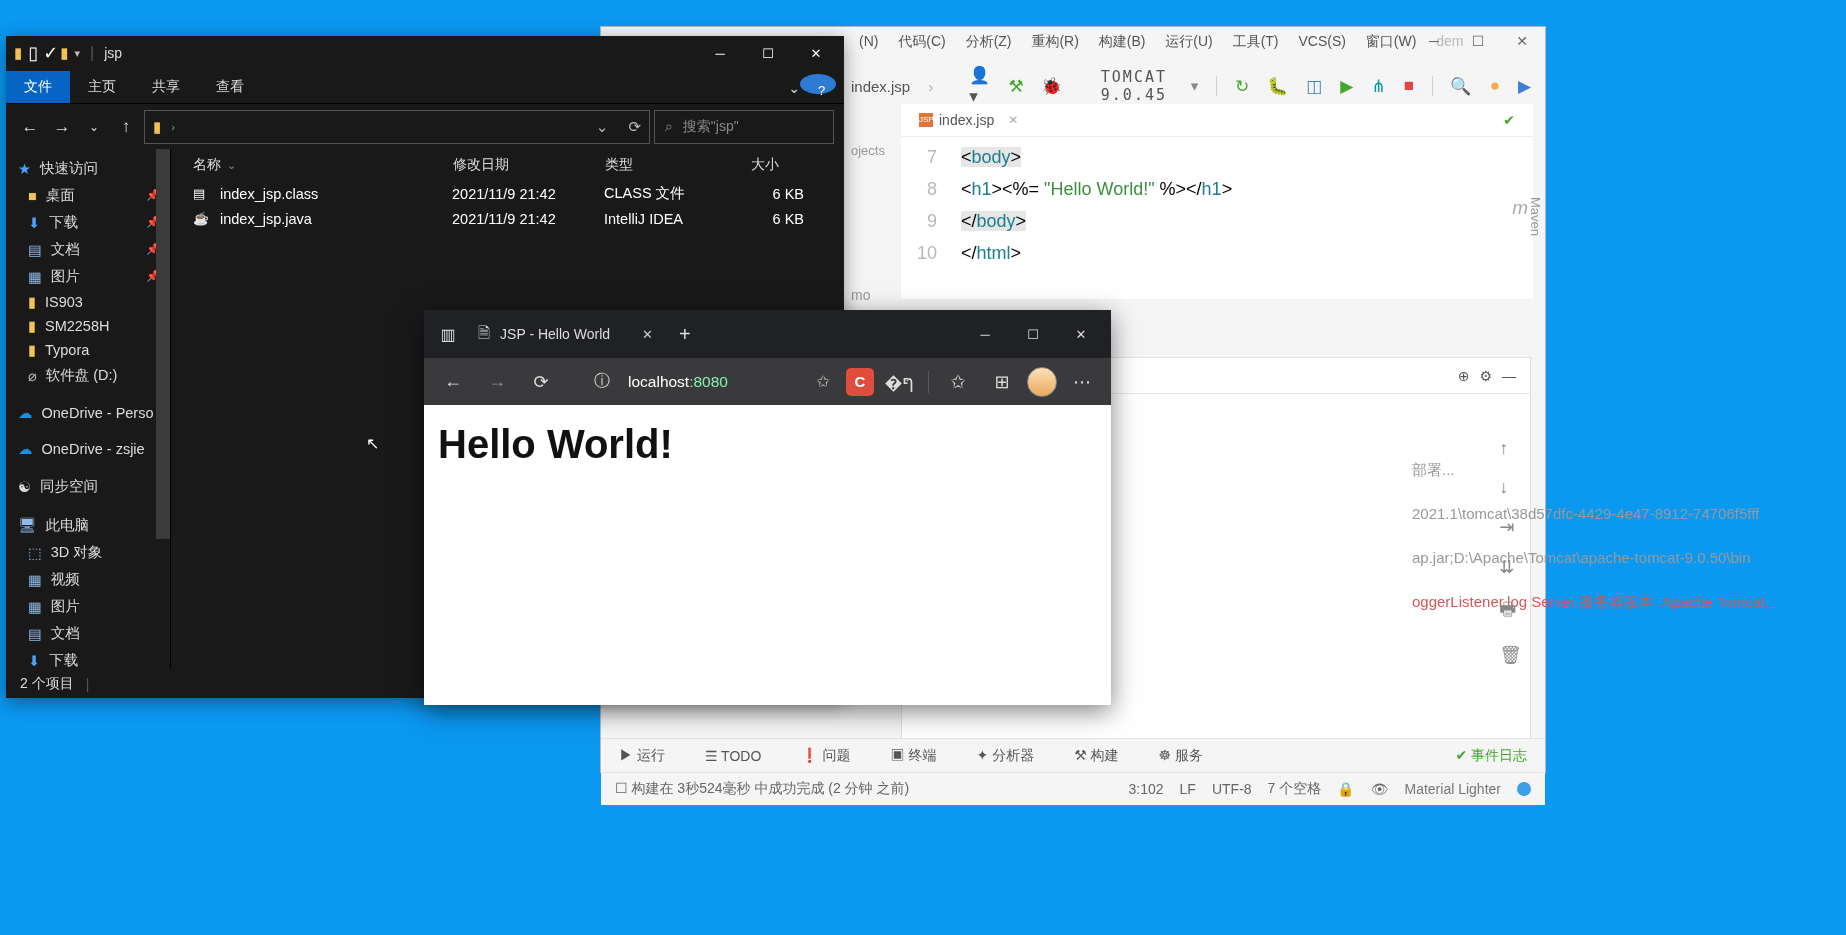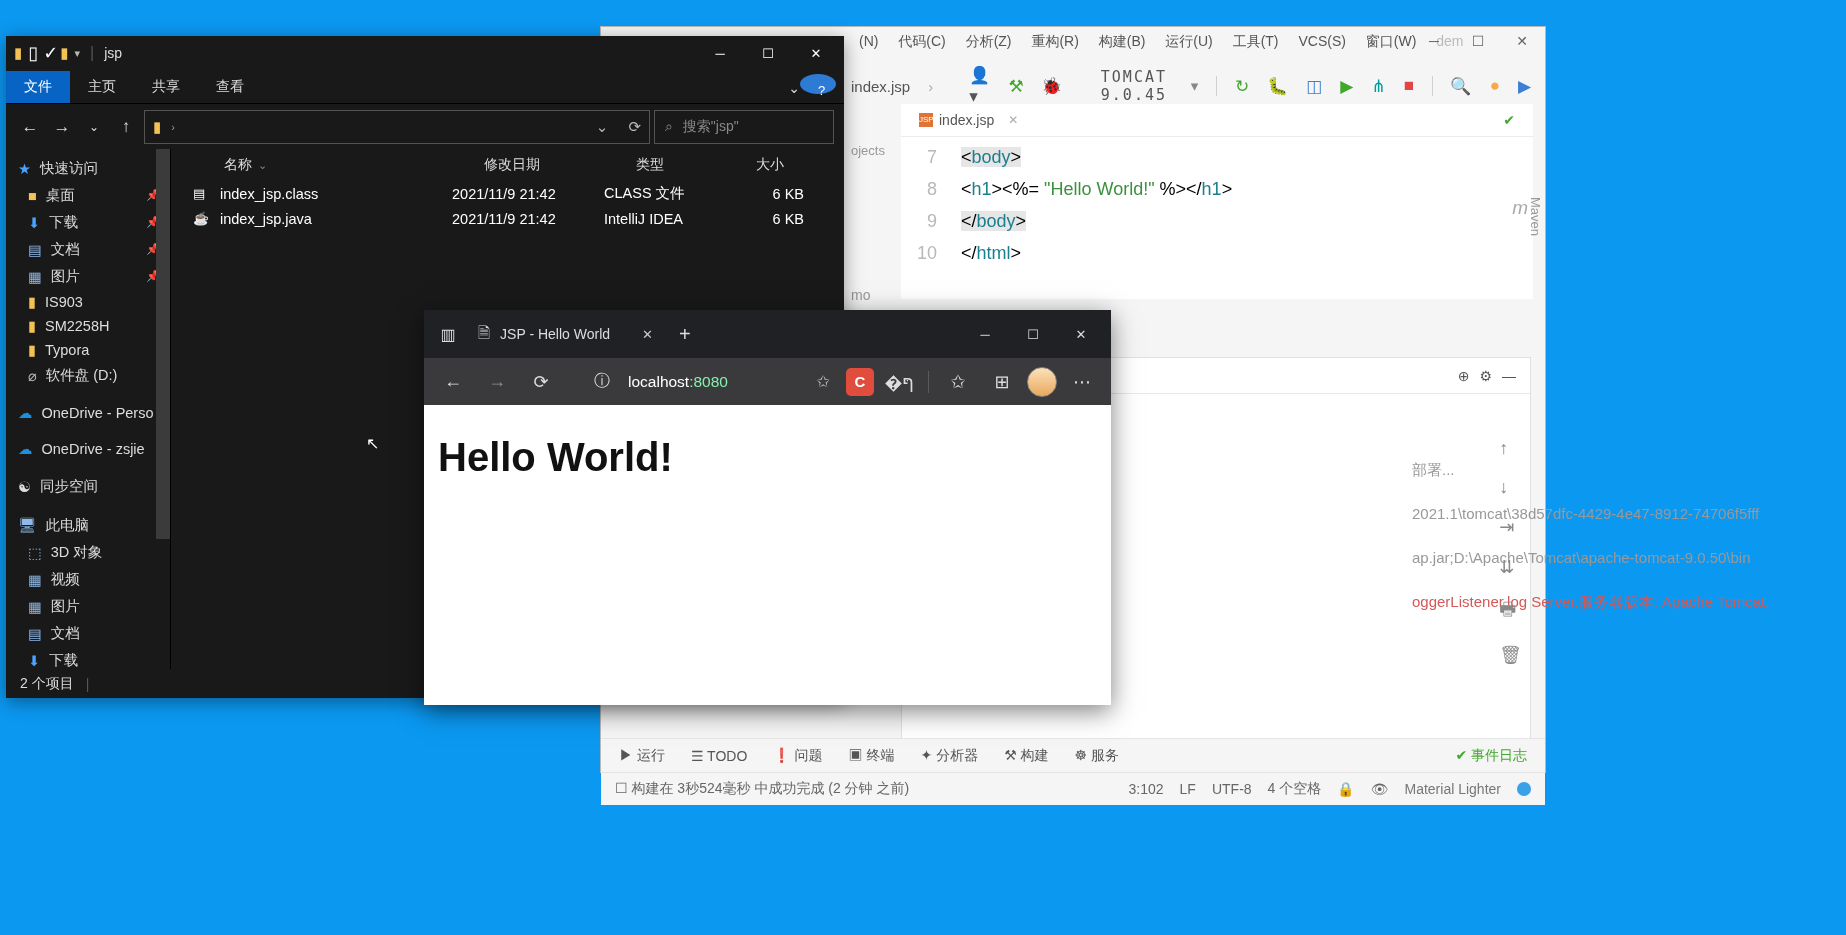--- a/index.html
+++ b/index.html
@@ -32,21 +32,21 @@
 .ide .mvn::before{ content:"m"; font-style:italic; font-size:19px; display:block; color:#aaa; writing-mode:horizontal-tb;}
 
 .ide-runpanel{ position:absolute; left:300px; right:14px; top:330px; bottom:8px; background:#fff; border:1px solid #e0e0e0;}
 .ide-runpanel .rtop{ height:36px; border-bottom:1px solid #e8e8e8; display:flex; align-items:center; gap:10px; padding:0 14px; font-size:14px; color:#555;}
 .ide-runpanel .tabs{ height:36px; display:flex; gap:28px; padding:8px 500px 0 0; justify-content:flex-end; font-size:14px; color:#555;}
 .ide-runpanel .tabs span.tx{ color:#aaa; margin-left:6px;}
 .ide-runpanel .log{ font-family:"JetBrains Mono",monospace; font-size:15px; color:#999; padding:18px 0 0 510px; line-height:44px; white-space:pre;}
 .ide-runpanel .log .err{ color:#d45858;}
 .ide-runpanel .side-ico{ position:absolute; right:8px; top:80px; display:flex; flex-direction:column; gap:18px; color:#888; font-size:18px;}
 .ide-statusbars{ position:absolute; left:601px; bottom:130px; right:301px; }
-.ide-status1{ height:34px; background:#f5f5f5; border-top:1px solid #e4e4e4; display:flex; align-items:center; font-size:14px; padding:0 18px; gap:26px; color:#555;}
+.ide-status1{ height:34px; background:#f5f5f5; border-top:1px solid #e4e4e4; display:flex; align-items:center; font-size:14px; padding:0 18px; gap:40px; color:#555;}
 .ide-status2{ height:33px; background:#f5f5f5; border-top:1px solid #e4e4e4; display:flex; align-items:center; justify-content:space-between; font-size:14px; padding:0 14px; color:#666;}
 .ide-status2 .rgt{ display:flex; gap:16px; align-items:center;}
 .material{ color:#777;}
 .circle{ width:14px; height:14px; border-radius:50%; background:#3aa0e8; display:inline-block;}
 
 
 .fe{ position:absolute; left:6px; top:36px; width:838px; height:662px; background:#191919; color:#ddd; box-shadow:0 4px 18px rgba(0,0,0,.4);}
 .fe-title{ height:34px; background:#191919; display:flex; align-items:center; padding:0 4px 0 8px;}
 .fe-title .folder-ic{ color:#f3c255; font-size:15px; margin-right:4px;}
 .fe-title .qad{ color:#fff; font-size:18px; margin:0 2px;}
@@ -72,21 +72,21 @@
 .fe-side{ width:165px; border-right:1px solid #000; overflow:hidden; font-size:14.5px; padding-top:6px; position:relative;}
 .fe-side .item{ display:flex; align-items:center; gap:9px; padding:4px 0 4px 22px; white-space:nowrap;}
 .fe-side .item.top{ padding-left:12px;}
 .fe-side .pin{ margin-left:auto; color:#bbb; font-size:11px; padding-right:10px;}
 .fe-side .blank{ height:12px;}
 .ic-star{ color:#4aa3ff;} .ic-folder{ color:#f3c255;} .ic-dl{ color:#4aa3ff;} .ic-doc{ color:#8fb9e6;} .ic-pic{ color:#8fb9e6;}
 .ic-cloud{ color:#1c8fe0;} .ic-sync{ color:#ddd;} .ic-pc{ color:#8fb9e6;} .ic-drive{ color:#bbb;}
 .fe-side .scroll{ position:absolute; right:0; top:0; width:14px; height:390px; background:#3b3b3b;}
 .fe-list{ flex:1; position:relative;}
 .fe-cols{ height:32px; display:flex; align-items:center; font-size:14px; color:#ddd; padding-left:22px;}
-.fe-cols .c1{ width:260px;margin-left:31px;} .fe-cols .c2{ width:152px;} .fe-cols .c3{ width:120px;} .fe-cols .c4{ width:80px; text-align:left;}
+.fe-cols .c1{ width:260px;} .fe-cols .c2{ width:152px;} .fe-cols .c3{ width:120px;} .fe-cols .c4{ width:80px; text-align:center;}
 .fe-cols .cv{ color:#888; font-size:11px; margin-left:6px;}
 .fe-row{ height:25px; display:flex; align-items:center; font-size:14.5px; color:#fff; padding-left:22px;}
 .fe-row .ic{ width:18px; margin-right:9px; font-size:13px;}
 .fe-row .c1{ width:232px;} .fe-row .c2{ width:152px;} .fe-row .c3{ width:120px;} .fe-row .c4{ width:80px; text-align:right;}
 .fe-status{ position:absolute; bottom:0; left:0; right:0; height:29px; background:#191919; padding:4px 14px; font-size:14px; color:#ddd; display:flex; align-items:center; gap:12px;}
 .fe-status .vline{ color:#555;}
 
 
 .edge{ position:absolute; left:424px; top:310px; width:687px; height:395px; background:#fff; box-shadow:0 6px 24px rgba(0,0,0,.5);}
 .edge-tabs{ height:48px; background:#202124; display:flex; align-items:center; padding:0 6px;}
@@ -100,21 +100,21 @@
 .edge-tool{ height:47px; background:#3a3a3c; display:flex; align-items:center; padding:0 10px; gap:6px;}
 .edge-tool .tb{ width:38px; height:38px; display:flex; align-items:center; justify-content:center; color:#ddd; font-size:18px;}
 .edge-tool .addr{ flex:1; height:34px; display:flex; align-items:center; padding-left:28px; color:#ddd; font-size:15.5px;}
 .edge-tool .addr .info{ margin-right:18px; font-size:16px;}
 .edge-tool .addr .host{ color:#fff;}
 .edge-tool .addr .port{ color:#86efac;}
 .edge-tool .addr .star{ margin-left:auto; margin-right:10px; font-size:16px; color:#bbb;}
 .edge-tool .ext{ width:28px; height:28px; border-radius:5px; background:#e04d3d; color:#fff; font-size:15px; display:flex; align-items:center; justify-content:center; font-weight:600;}
 .edge-tool .sep{ width:1px; height:22px; background:#5a5a5c; margin:0 4px;}
 .edge-tool .avatar{ width:30px; height:30px; border-radius:50%; background:linear-gradient(#fde1b7,#e8a85e); border:1px solid #888;}
-.edge-page{ padding:30px 14px;}
+.edge-page{ padding:6px 14px;margin-top:11px;}
 .edge-page h1{ font-size:40px; font-weight:800; color:#111;}
 
 
 .cursor{ position:absolute; left:366px; top:434px; font-size:16px; color:#fff;}
 </style>
 </head>
 <body>
 
 <div class="ide">
   <div class="ide-title">
@@ -221,21 +221,21 @@
     <span>☸ <span>服务</span></span>
     <span style="flex:1"></span>
     <span class="green">✔ <span>事件日志</span></span>
   </div>
   <div class="ide-status2">
     <span>☐ <span>构建在 3秒524毫秒 中成功完成 (2 分钟 之前)</span></span>
     <div class="rgt">
       <span>3:102</span>
       <span>LF</span>
       <span>UTF-8</span>
-      <span>4 个空格</span>
+      <span>7 个空格</span>
       <span>🔒</span>
       <span>👁</span>
       <span class="material">Material Lighter</span>
       <span class="circle"></span>
     </div>
   </div>
 </div>
 
 <div class="fe">
   <div class="fe-title">

